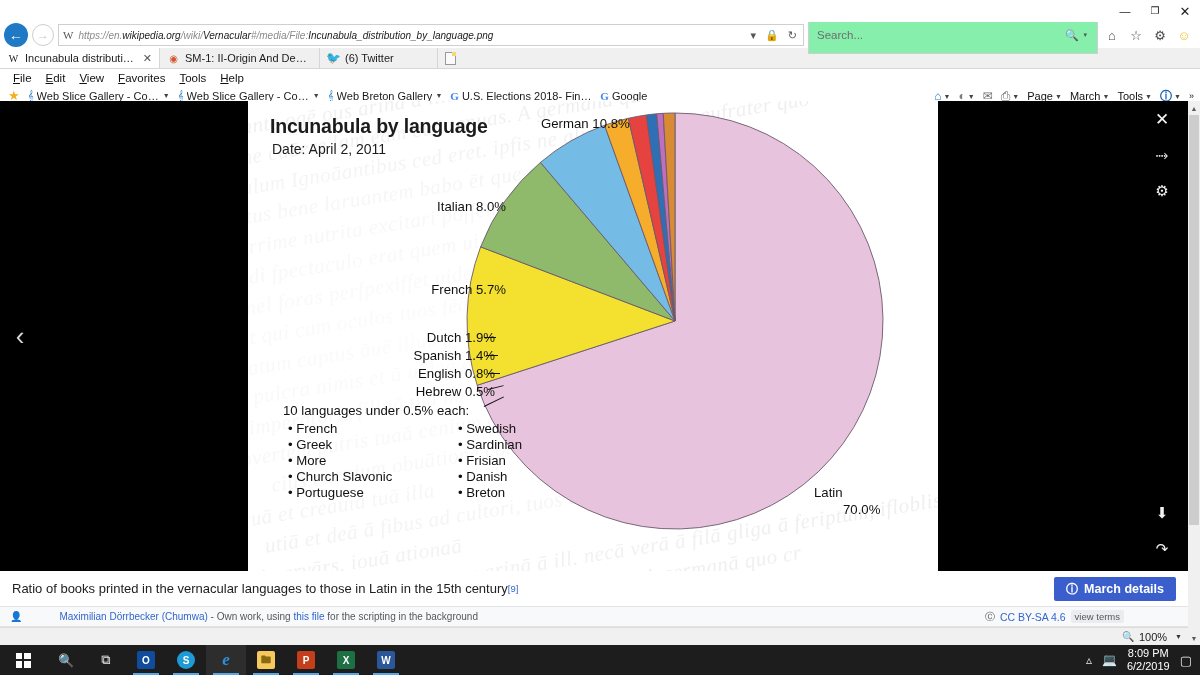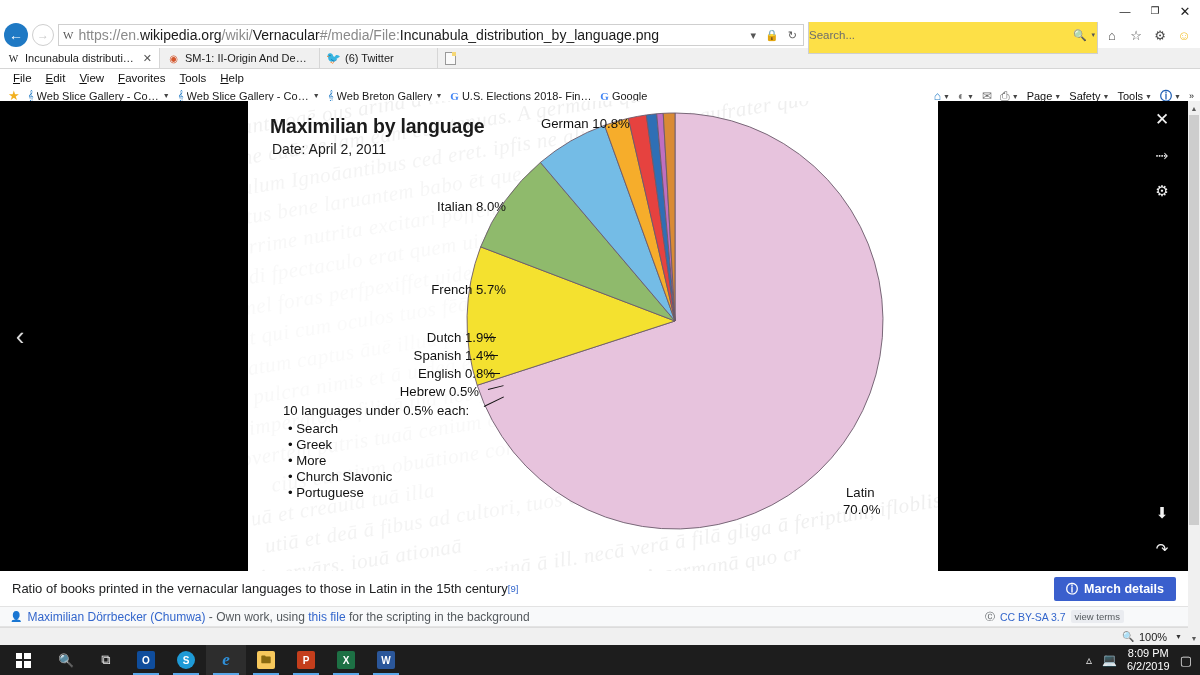--- a/index.html
+++ b/index.html
@@ -36,26 +36,26 @@
   .nav-fwd {
     width:22px; height:22px; border-radius:50%; border:1px solid #cfcfcf;
     display:flex; align-items:center; justify-content:center; color:#c8c8c8;
     font-size:12px; flex:none; background:#fff;
   }
   .addr-box {
     flex:1 1 auto; height:22px; border:1px solid #cfcfcf; background:#fff;
     display:flex; align-items:center; padding:0 4px; gap:5px; min-width:0;
   }
   .addr-favicon { font-family:"Liberation Serif", serif; font-size:11px; color:#555; flex:none; }
-  .addr-url { font-size:14px; color:#2a2a2a; white-space:nowrap; overflow:hidden; flex:1 1 auto; }
+  .addr-url { font-size:10px; color:#2a2a2a; white-space:nowrap; overflow:hidden; flex:1 1 auto;font-style:italic; }
   .addr-url .dim { color:#8a8a8a; }
   .addr-ico { color:#555; font-size:11px; flex:none; padding:0 2px; }
   .search-box {
-    width:290px; height:38px; border:1px solid #cfcfcf; background:#fde047;
-    display:flex; align-items:center; padding:0 0; flex:none;
+    width:290px; height:38px; border:1px solid #cfcfcf; background:#86efac;
+    display:flex; align-items:center; padding:0 8px; flex:none;
   }
   .search-placeholder { font-size:11.5px; color:#6d6d6d; flex:1; }
   .tb-ico { width:20px; height:22px; display:flex; align-items:center; justify-content:center; color:#4a4a4a; font-size:13px; flex:none; }
 
   
   .tab-row {
     height:21px; background:#f0f0f0; display:flex; align-items:stretch;
     border-bottom:1px solid #d6d6d6;
   }
   .tab {
@@ -149,21 +149,21 @@
     gap:6px; padding:0 12px; border-radius:2px;
   }
   .md-ico { font-size:12px; }
 
   #credit {
     position:absolute; left:0; top:607px; width:1188px; height:20px;
     background:#f8f9fa; display:flex; align-items:center; padding:0 10px;
     border-bottom:1px solid #e3e3e3;
   }
   .credit-ico { font-size:10px; color:#54595d; margin-right:5px; }
-  .credit-text { font-size:12px; color:#54595d; }
+  .credit-text { font-size:10px; color:#54595d;margin-left:32px; }
   .credit-text a { color:#3366cc; text-decoration:none; }
   .license { position:absolute; right:64px; display:flex; align-items:center; gap:5px; }
   .lic-ico { font-size:10px; color:#54595d; }
   .lic-name { font-size:10.5px; color:#3366cc; }
   .lic-terms { font-size:9.5px; color:#54595d; background:#eaecf0; padding:1px 4px; border-radius:2px; }
 
   
   #statusbar {
     position:absolute; left:0; top:627px; width:1188px; height:18px;
     background:#f0f0f0; border-top:1px solid #dcdcdc;
@@ -301,21 +301,21 @@
         </span>
       <span class="cmd-item">
           <span class="cmd-ico" style="color:#5a5a5a;">⎙</span>
           <span class="fav-caret">▼</span>
         </span>
       <span class="cmd-item">
           <span>Page</span>
           <span class="fav-caret">▼</span>
         </span>
       <span class="cmd-item">
-          <span>Safety</span>
+          <span>March</span>
           <span class="fav-caret">▼</span>
         </span>
       <span class="cmd-item">
           <span>Tools</span>
           <span class="fav-caret">▼</span>
         </span>
       <span class="cmd-item">
           <span class="cmd-ico" style="color:#1f5fb4;font-weight:bold;">ⓘ</span>
           <span class="fav-caret">▼</span>
         </span>
@@ -358,21 +358,21 @@
             <div class="chart-bg-line" style="margin-left: -29px;">culuā et creauiā tuā illa</div>
             <div class="chart-bg-line" style="margin-left: 8px;">utiā et deā ā fibus ad cultori, tuos et creauiā</div>
             <div class="chart-bg-line" style="margin-left: -45px;">cuā ti pervārs. iouā ationaā</div>
             <div class="chart-bg-line" style="margin-left: -8px;">uenteriance ante ogē ous arinā ā ill. necā verā ā filā gliga ā feriptum, ifloblis cē</div>
             <div class="chart-bg-line" style="margin-left: 29px;">nabant:ne cuāere lam eam cuā tenuas. A germanā quo cr</div>
             <div class="chart-bg-line" style="margin-left: -24px;">niculum Ignoāantibus ced eret. ipfis ne aliquis āquo et qufrater quo</div>
             <div class="chart-bg-line" style="margin-left: 13px;">tus laruatus bene laruantem babo ēt que coāā</div>
           </div>
         <div class="chart-wash"></div>
 
-        <div class="chart-title">Maximilian by language</div>
+        <div class="chart-title">Incunabula by language</div>
         <div class="chart-date">Date: April 2, 2011</div>
 
         <div class="pie-wrap">
           <svg class="pie-svg" width="430" height="430" viewBox="0 0 430 430">
             <g id="pie-slices" transform="translate(215,215)">
                 <path d="M 0 0 L 0.00 -208.00 A 208 208 0 1 1 -197.82 64.28 Z" fill="#e7c3dd" stroke="#6b5a6b" stroke-width="0.9"></path>
                 <path d="M 0 0 L -197.82 64.28 A 208 208 0 0 1 -194.34 -74.13 Z" fill="#f4e12f" stroke="#6b5a6b" stroke-width="0.9"></path>
                 <path d="M 0 0 L -194.34 -74.13 A 208 208 0 0 1 -134.59 -158.59 Z" fill="#8fba6c" stroke="#6b5a6b" stroke-width="0.9"></path>
                 <path d="M 0 0 L -134.59 -158.59 A 208 208 0 0 1 -70.46 -195.70 Z" fill="#74bce6" stroke="#6b5a6b" stroke-width="0.9"></path>
                 <path d="M 0 0 L -70.46 -195.70 A 208 208 0 0 1 -46.65 -202.70 Z" fill="#f6ad2b" stroke="#6b5a6b" stroke-width="0.9"></path>
@@ -384,61 +384,68 @@
           </svg>
         </div>
 
         <div class="lbl" style="left:293px; top:15px;">German 10.8%</div>
         <div class="lbl lbl-r" style="left:100px; top:98px; width:158px;">Italian 8.0%</div>
         <div class="lbl lbl-r" style="left:100px; top:181px; width:158px;">French 5.7%</div>
 
         <div class="lbl lbl-r" style="left:100px; top:229px; width:147px;">Dutch 1.9%</div>
         <div class="lbl lbl-r" style="left:100px; top:247px; width:147px;">Spanish 1.4%</div>
         <div class="lbl lbl-r" style="left:100px; top:265px; width:147px;">English 0.8%</div>
-        <div class="lbl lbl-r" style="left:84px; top:283px; width:147px;">Hebrew 0.5%</div>
+        <div class="lbl lbl-r" style="left:100px; top:283px; width:147px;">Hebrew 0.5%</div>
 
         <div class="leader" style="left:236px; top:236px; width:12px;"></div>
         <div class="leader" style="left:238px; top:254px; width:12px;"></div>
         <div class="leader" style="left:240px; top:272px; width:12px;"></div>
         <div class="leader" style="left:240px; top:288px; width:16px; transform:rotate(-14deg); transform-origin:left center;"></div>
         <div class="leader" style="left:236px; top:305px; width:22px; transform:rotate(-26deg); transform-origin:left center;"></div>
 
         <div class="sub-head" style="left:35px; top:302px;">10 languages under 0.5% each:</div>
         <div class="sub-cols" style="left:40px; top:320px;">
           <ul class="sub-col" style="width:136px;">
-            <li>Search</li>
+            <li>French</li>
             <li>Greek</li>
             <li>More</li>
             <li>Church Slavonic</li>
             <li>Portuguese</li>
           </ul>
+          <ul class="sub-col">
+            <li>Swedish</li>
+            <li>Sardinian</li>
+            <li>Frisian</li>
+            <li>Danish</li>
+            <li>Breton</li>
+          </ul>
         </div>
 
-        <div class="lbl" style="left:598px; top:384px;">Latin</div>
+        <div class="lbl" style="left:566px; top:384px;">Latin</div>
         <div class="lbl" style="left:595px; top:401px;">70.0%</div>
 
       </div>
     </div>
   </div>
 
   <div id="caption">
     <span class="cap-text">Ratio of books printed in the vernacular languages to those in Latin in the 15th century</span>
       <span class="cap-ref">[9]</span>
     <div class="more-details">
       <span class="md-ico">ⓘ</span>
       <span>March details</span>
     </div>
   </div>
 
   <div id="credit">
     <span class="credit-ico">👤</span>
     <span class="credit-text"><a href="#">Maximilian Dörrbecker (Chumwa)</a><span> - Own work, using </span><a href="#">this file</a><span> for the scripting in the background</span></span>
     <span class="license">
       <span class="lic-ico">Ⓒ</span>
-      <span class="lic-name">CC BY-SA 3.7</span>
+      <span class="lic-name">CC BY-SA 4.6</span>
       <span class="lic-terms">view terms</span>
     </span>
   </div>
 
   <div id="statusbar">
     <span class="zoom-ico">🔍</span>
     <span class="zoom-val">100%</span>
     <span class="zoom-caret">▼</span>
   </div>
 

